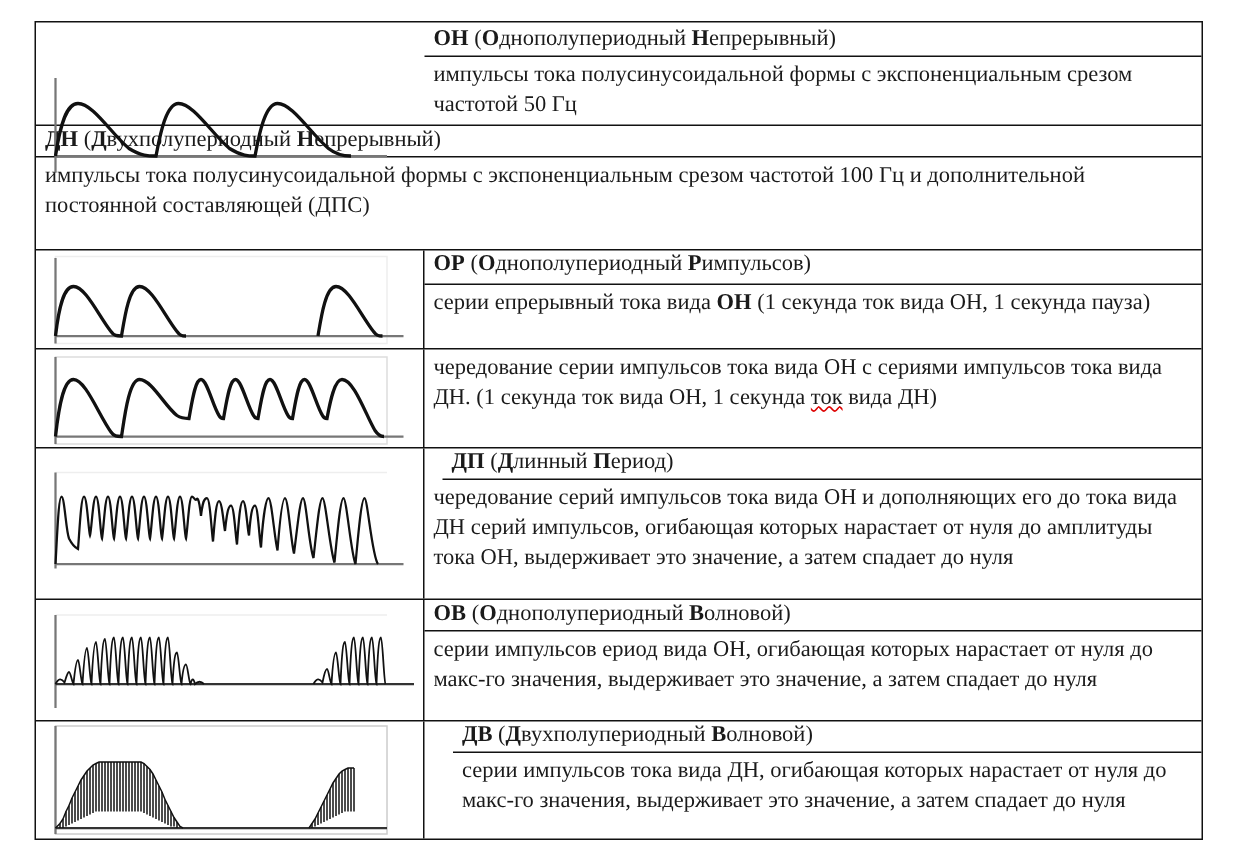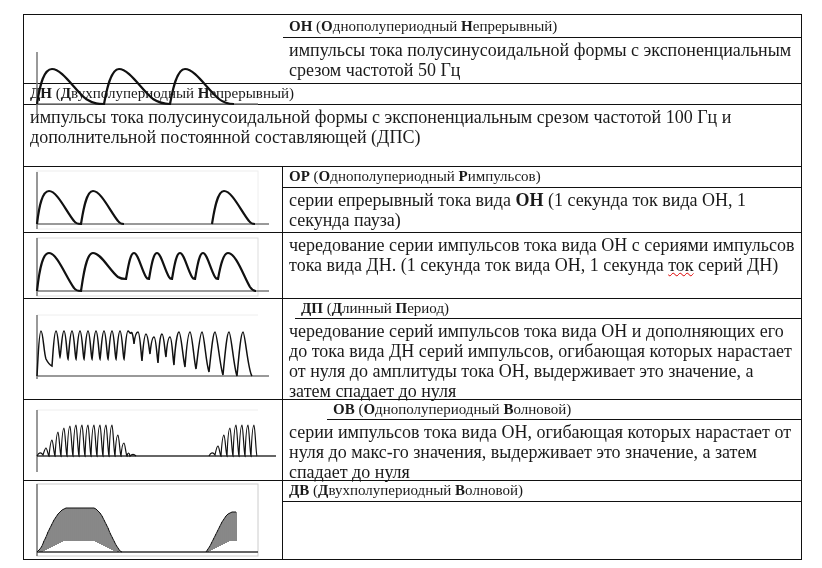--- a/index.html
+++ b/index.html
@@ -1,25 +1,25 @@
 <!DOCTYPE html>
 <html><head>
 <meta charset="utf-8">
 <style>
   html,body{margin:0;padding:0;background:#fff;}
   body{width:822px;height:568px;position:relative;overflow:hidden;font-family:"Liberation Serif","DejaVu Serif",serif;color:#1a1a1a;}
   .table{position:absolute;left:23px;top:14px;width:779px;border:1.5px solid #111;box-sizing:border-box;}
   .row{display:flex;border-bottom:1.5px solid #111;box-sizing:border-box;}
-  .row:last-child{border-bottom:none;}
+  .row:last-child{border-bottom:none;gap:19px;}
   .img-cell{width:259px;border-right:1.5px solid #111;box-sizing:border-box;position:relative;flex:none;}
   .img-cell svg{position:absolute;left:0;top:0;}
   .text-cell{flex:1;display:flex;flex-direction:column;}
   .title{border-bottom:1px solid #111;padding:0 6px;font-size:15px;line-height:19px;box-sizing:border-box;}
   .title b{font-weight:bold;}
-  .desc{padding:2px 6px;font-size:18px;line-height:20px;box-sizing:border-box;}
+  .desc{padding:2px 6px;font-size:15px;line-height:20px;box-sizing:border-box;}
   .squiggle{text-decoration:underline wavy #d00;text-decoration-thickness:1px;}
 </style>
 </head>
 <body>
 
 <div class="table">
 
   <div class="row" style="height:69px;align-items:center;">
     <div class="img-cell">
       <svg width="259" height="69" viewBox="0 0 259 69">
@@ -69,21 +69,21 @@
     <div class="img-cell">
       <svg width="259" height="66" viewBox="0 0 259 66">
         <rect x="13" y="5" width="221" height="58" fill="none" stroke="#ddd" stroke-width="1"></rect>
         <line x1="13" y1="5" x2="13" y2="63" stroke="#777" stroke-width="1.5"></line>
         <line x1="13" y1="58" x2="245" y2="58" stroke="#777" stroke-width="1.5"></line>
         <path d="M13,58 C15,40 18,20 25,20 C33,20 42,44 50,55 C52,58 54,58 57,58 C59,45 62,20 69,20 C77,20 86,38 94,44 C97,46 100,46 102,46 C104,35 106,20 110,20 C114,20 118,38 122,44 C123,46 124,46 125,46 C127,35 129,20 133,20 C137,20 141,38 145,44 C146,46 147,46 148,46 C150,35 152,20 156,20 C160,20 164,38 168,44 C169,46 170,46 171,46 C173,35 175,20 179,20 C183,20 187,38 191,44 C192,46 193,46 194,46 C196,35 199,20 204,20 C212,20 220,44 226,54 C228,57 230,58 232,58" fill="none" stroke="#111" stroke-width="2.2"></path>
       </svg>
     </div>
     <div class="text-cell">
       <div class="desc">
-        <span>чередование серии импульсов тока вида ОН с сериями импульсов тока вида ДН. (1 секунда ток вида ОН, 1 секунда </span><span class="squiggle">ток</span><span> серий ДН)</span>
+        <span>чередование серии импульсов тока вида ОН с сериями импульсов тока вида ДН. (1 секунда ток вида ОН, 1 секунда </span><span class="squiggle">ток</span><span> вида ДН)</span>
       </div>
     </div>
   </div>
 
   <div class="row" style="height:101px;">
     <div class="img-cell">
       <svg width="259" height="101" viewBox="0 0 259 101">
         <line x1="13" y1="16" x2="234" y2="16" stroke="#eee" stroke-width="1"></line>
         <line x1="13" y1="16" x2="13" y2="80" stroke="#777" stroke-width="1.5"></line>
         <line x1="13" y1="77" x2="245" y2="77" stroke="#777" stroke-width="1.5"></line>
@@ -102,24 +102,24 @@
     <div class="img-cell">
       <svg width="259" height="81" viewBox="0 0 259 81">
         <line x1="13" y1="10" x2="234" y2="10" stroke="#eee" stroke-width="1"></line>
         <line x1="13" y1="10" x2="13" y2="72" stroke="#777" stroke-width="1.5"></line>
         <line x1="13" y1="56" x2="252" y2="56" stroke="#333" stroke-width="1.5"></line>
         <path d="M13,56 C15,52 17,52 19,55 C20,52 21,48 22,48 C23,48 24,55 25,56 C26,46 27,40 28,40 C29,40 30,55 31,56 C32,40 33,32 34,32 C35,32 36,55 37,56 C38,35 39,28 40,28 C41,28 42,55 43,56 C44,32 45,26 46,26 C47,26 48,55 49,56 C50,30 51,25 52,25 C53,25 54,55 55,56 C56,30 57,25 58,25 C59,25 60,55 61,56 C62,30 63,25 64,25 C65,25 66,55 67,56 C68,30 69,25 70,25 C71,25 72,55 73,56 C74,30 75,25 76,25 C77,25 78,55 79,56 C80,30 81,25 82,25 C83,25 84,55 85,56 C86,30 87,25 88,25 C89,25 90,55 91,56 C92,38 93,35 94,35 C95,35 96,55 97,56 C98,45 99,43 100,43 C101,43 102,55 103,56 C104,52 105,52 106,56 C108,54 110,54 112,56" fill="none" stroke="#111" stroke-width="1.2"></path>
         <path d="M185,56 C187,52 189,52 191,55 C192,50 193,46 194,46 C195,46 196,55 197,56 C198,40 199,35 200,35 C201,35 202,55 203,56 C204,32 205,28 206,28 C207,28 208,55 209,56 C210,30 211,25 212,25 C213,25 214,55 215,56 C216,30 217,25 218,25 C219,25 220,55 221,56 C222,30 223,25 224,25 C225,25 226,55 227,56 C228,30 229,25 230,25 C231,25 232,55 233,56" fill="none" stroke="#111" stroke-width="1.2"></path>
       </svg>
     </div>
     <div class="text-cell">
-      <div class="title" style="height:21px;margin-left:44px;">
+      <div class="title" style="height:21px;">
         <b>ОВ</b><span> (</span><b>О</b><span>днополупериодный </span><b>В</b><span>олновой)</span>
       </div>
-      <div class="desc">серии импульсов тока вида ОН, огибающая которых нарастает от нуля до макс-го значения, выдерживает это значение, а затем спадает до нуля</div>
+      <div class="desc">серии импульсов ериод вида ОН, огибающая которых нарастает от нуля до макс-го значения, выдерживает это значение, а затем спадает до нуля</div>
     </div>
   </div>
 
   <div class="row" style="height:78px;">
     <div class="img-cell">
       <svg width="259" height="78" viewBox="0 0 259 78">
         <rect x="13" y="3" width="221" height="72" fill="none" stroke="#ccc" stroke-width="1"></rect>
         <line x1="13" y1="3" x2="13" y2="75" stroke="#777" stroke-width="1.5"></line>
         <line x1="13" y1="71" x2="234" y2="71" stroke="#333" stroke-width="1.5"></line>
         <g stroke="#111" stroke-width="1" fill="none">
@@ -129,16 +129,17 @@
         <g stroke="#111" stroke-width="1" fill="none">
           <path d="M182,71 L184,68 L186,65 L188,61 L190,57 L192,53 L194,49 L196,45 L198,41 L200,38 L202,35 L204,33 L206,32 L208,31 L210,31 L212,31"></path>
           <path d="M184,71 L184,68 M186,70 L186,65 M188,69 L188,61 M190,68 L190,57 M192,67 L192,53 M194,66 L194,49 M196,65 L196,45 M198,64 L198,41 M200,63 L200,38 M202,62 L202,35 M204,61 L204,33 M206,60 L206,32 M208,60 L208,31 M210,60 L210,31 M212,60 L212,31"></path>
         </g>
       </svg>
     </div>
     <div class="text-cell">
       <div class="title" style="height:21px;">
         <b>ДВ</b><span> (</span><b>Д</b><span>вухполупериодный </span><b>В</b><span>олновой)</span>
       </div>
+      <div class="desc">серии импульсов тока вида ДН, огибающая которых нарастает от нуля до макс-го значения, выдерживает это значение, а затем спадает до нуля</div>
     </div>
   </div>
 
 </div>
 
 </body></html>

